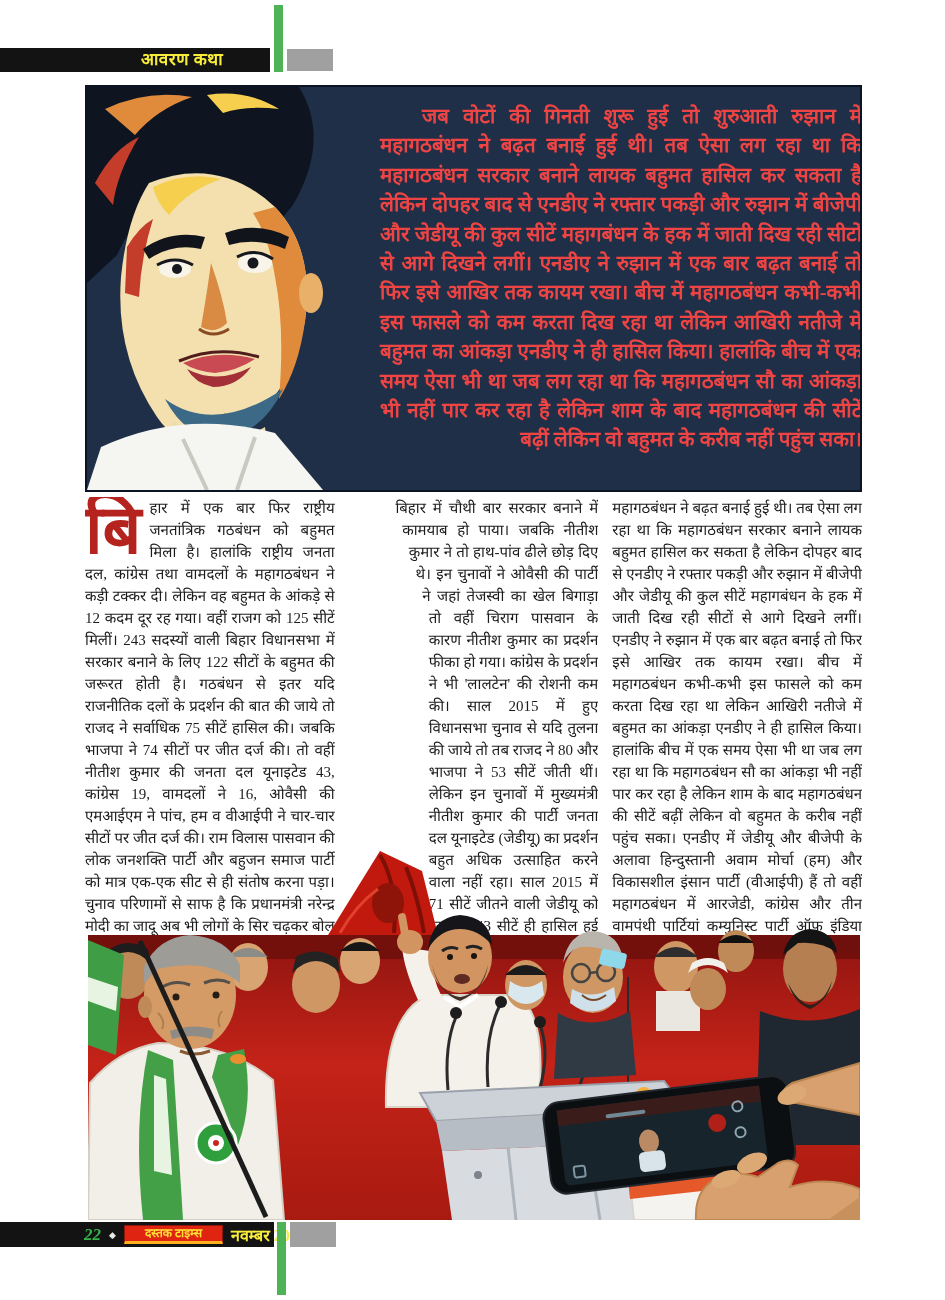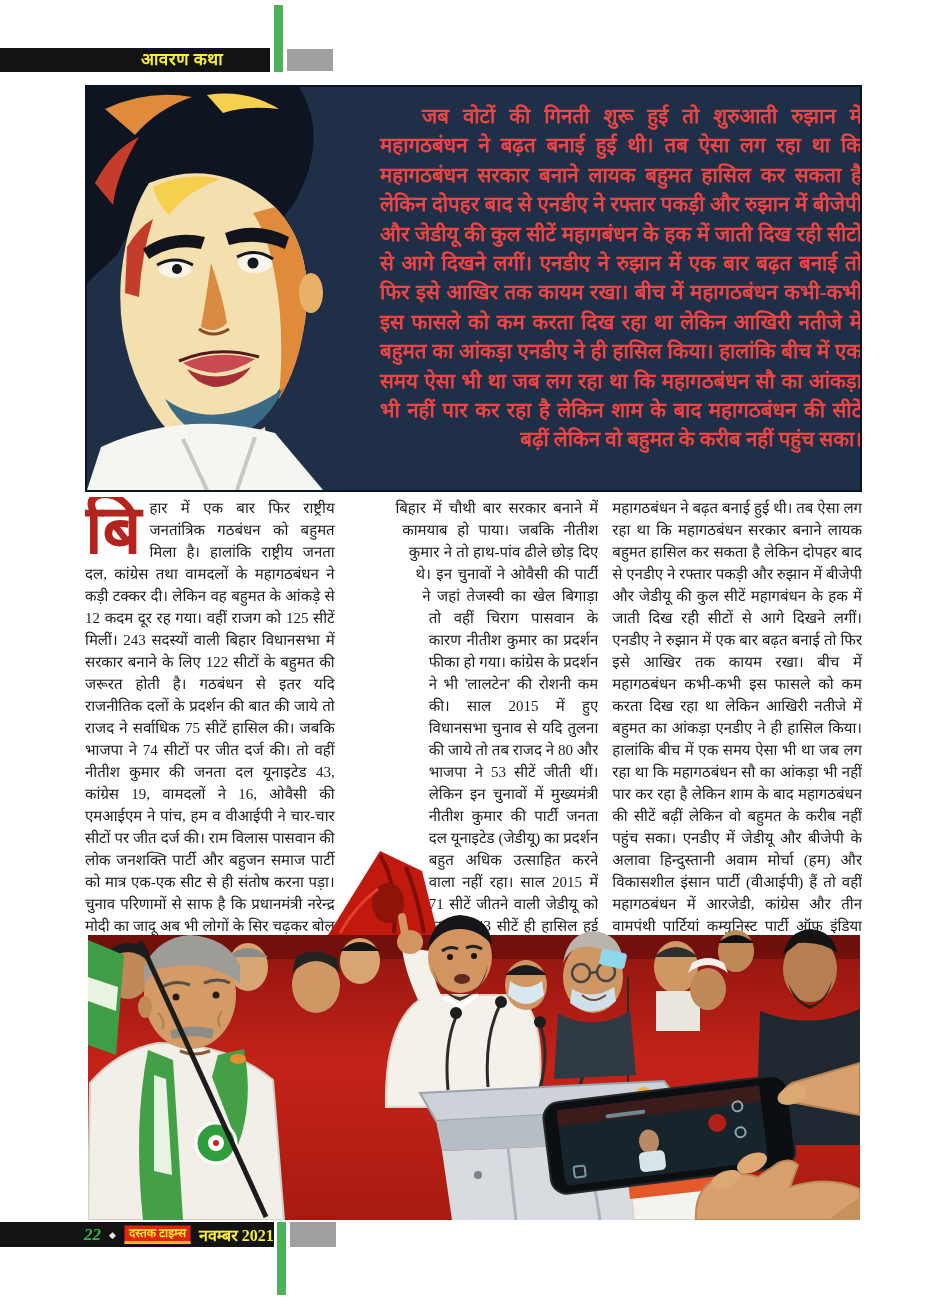--- a/index.html
+++ b/index.html
@@ -20,24 +20,24 @@
   
   .cols { position:absolute; left:85px; top:497px; width:777px; height:440px; display:flex; gap:14px; }
   .col { width:253px; height:440px; overflow:hidden; font-size:15px; line-height:22px; color:#1b1b1b; text-align:justify; }
   .dropcap { float:left; font-size:68px; line-height:54px; font-weight:bold; color:#b5231f; padding:6px 8px 0 0; }
   .flag-spacer { float:left; width:80px; height:140px; margin-top:296px; shape-outside:polygon(0% 100%, 100% 100%, 100% 30%, 50% 0%); }
 
   
   .photo { position:absolute; left:88px; top:845px; width:772px; height:375px; z-index:3; }
 
   
-  .ftr-bar { position:absolute; left:0; top:1222px; width:274px; height:25px; background:#131313; display:flex; align-items:center; gap:8px; padding-left:84px; }
+  .ftr-bar { position:absolute; left:0; top:1222px; width:274px; height:25px; background:#131313; display:flex; align-items:center; gap:8px; padding-left:84px;justify-content:space-between; }
   .ftr-num { color:#35b44a; font-weight:bold; font-size:17px; font-style:italic; }
   .ftr-sep { color:#e8e8e8; font-size:9px; }
-  .ftr-logo { background:#df2512; color:#ffe132; font-weight:bold; font-size:12px; padding:0 4px; line-height:15px; border:1px solid #8e1509; border-bottom:3px solid #ffb01e; white-space:nowrap; }
+  .ftr-logo { background:#df2512; color:#ffe132; font-weight:bold; font-size:12px; padding:0 20px; line-height:15px; border:1px solid #8e1509; border-bottom:3px solid #ffb01e; white-space:nowrap; }
   .ftr-date { color:#f8ee3a; font-weight:bold; font-size:16px; white-space:nowrap; }
   .v-green2 { position:absolute; left:277px; top:1222px; width:9px; height:73px; background:#4db356; }
   .gray-tab2 { position:absolute; left:290px; top:1222px; width:46px; height:25px; background:#a0a0a0; }
 </style>
 </head>
 <body>
 
 <div class="page">
 
   <div class="hdr-bar">

